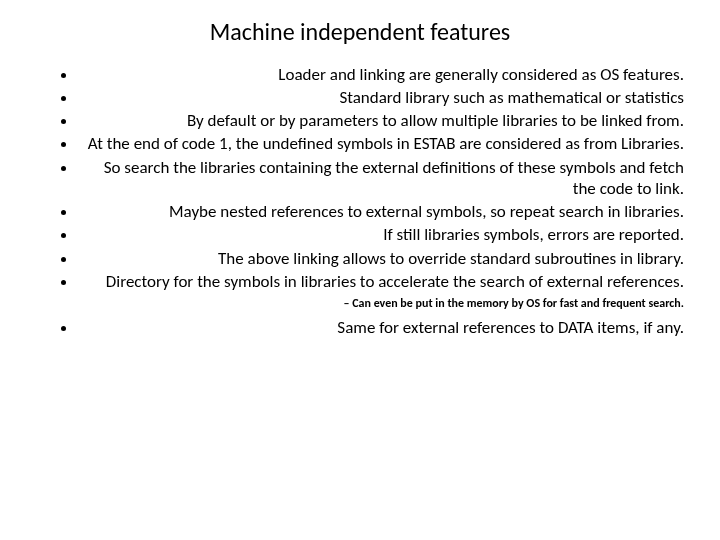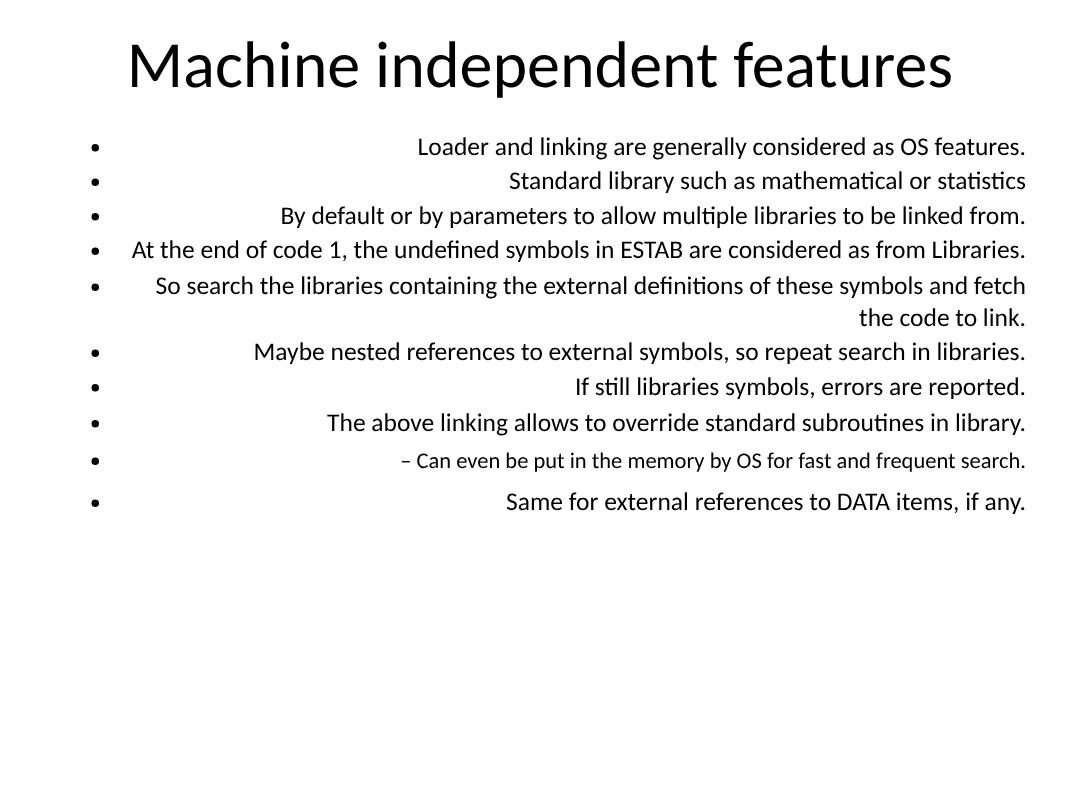--- a/index.html
+++ b/index.html
@@ -11,21 +11,21 @@
     font-family: Calibri, "Segoe UI", Arial, sans-serif;
     color: #000000;
   }
   .slide {
     box-sizing: border-box;
     width: 720px;
     height: 540px;
     padding: 18px 36px 24px 36px;
   }
   .title {
-    font-size: 44px;
+    font-size: 24px;
     line-height: 1.15;
     text-align: center;
     margin: 0 0 18px 0;
     font-weight: 400;
     padding: 0 40px;
   }
   ul.main {
     margin: 0;
     padding: 0 0 0 42px;
     list-style: disc;
@@ -34,21 +34,22 @@
   }
   ul.main > li {
     margin: 0 0 2px 0;
     padding-left: 6px;
     text-align: right;
   }
   ul.sub {
     list-style: none;
     margin: 4px 0 6px 0;
     padding: 0 0 0 24px;
-    font-size: 15px;
+    font-size: 12px;
+    font-weight: bold;
   }
   ul.sub > li::before {
     content: "–  ";
   }
 </style>
 </head>
 <body>
 
 <div class="slide">
   <h1 class="title">
@@ -58,19 +59,20 @@
   <ul class="main">
     <li>Loader and linking are generally considered as OS features.</li>
     <li>Standard library such as mathematical or statistics</li>
     <li>By default or by parameters to allow multiple libraries to be linked from.</li>
     <li>At the end of code 1, the undefined symbols in ESTAB are considered as from Libraries.</li>
     <li>So search the libraries containing the external definitions of these symbols and fetch the code to link.</li>
     <li>Maybe nested references to external symbols, so repeat search in libraries.</li>
     <li>If still libraries symbols, errors are reported.</li>
     <li>The above linking allows to override standard subroutines in library.</li>
     <li>
+      <span>Directory for the symbols in libraries to accelerate the search of external references.</span>
       <ul class="sub">
         <li>Can even be put in the memory by OS for fast and frequent search.</li>
       </ul>
     </li>
     <li>Same for external references to DATA items, if any.</li>
   </ul>
 </div>
 
 </body></html>

